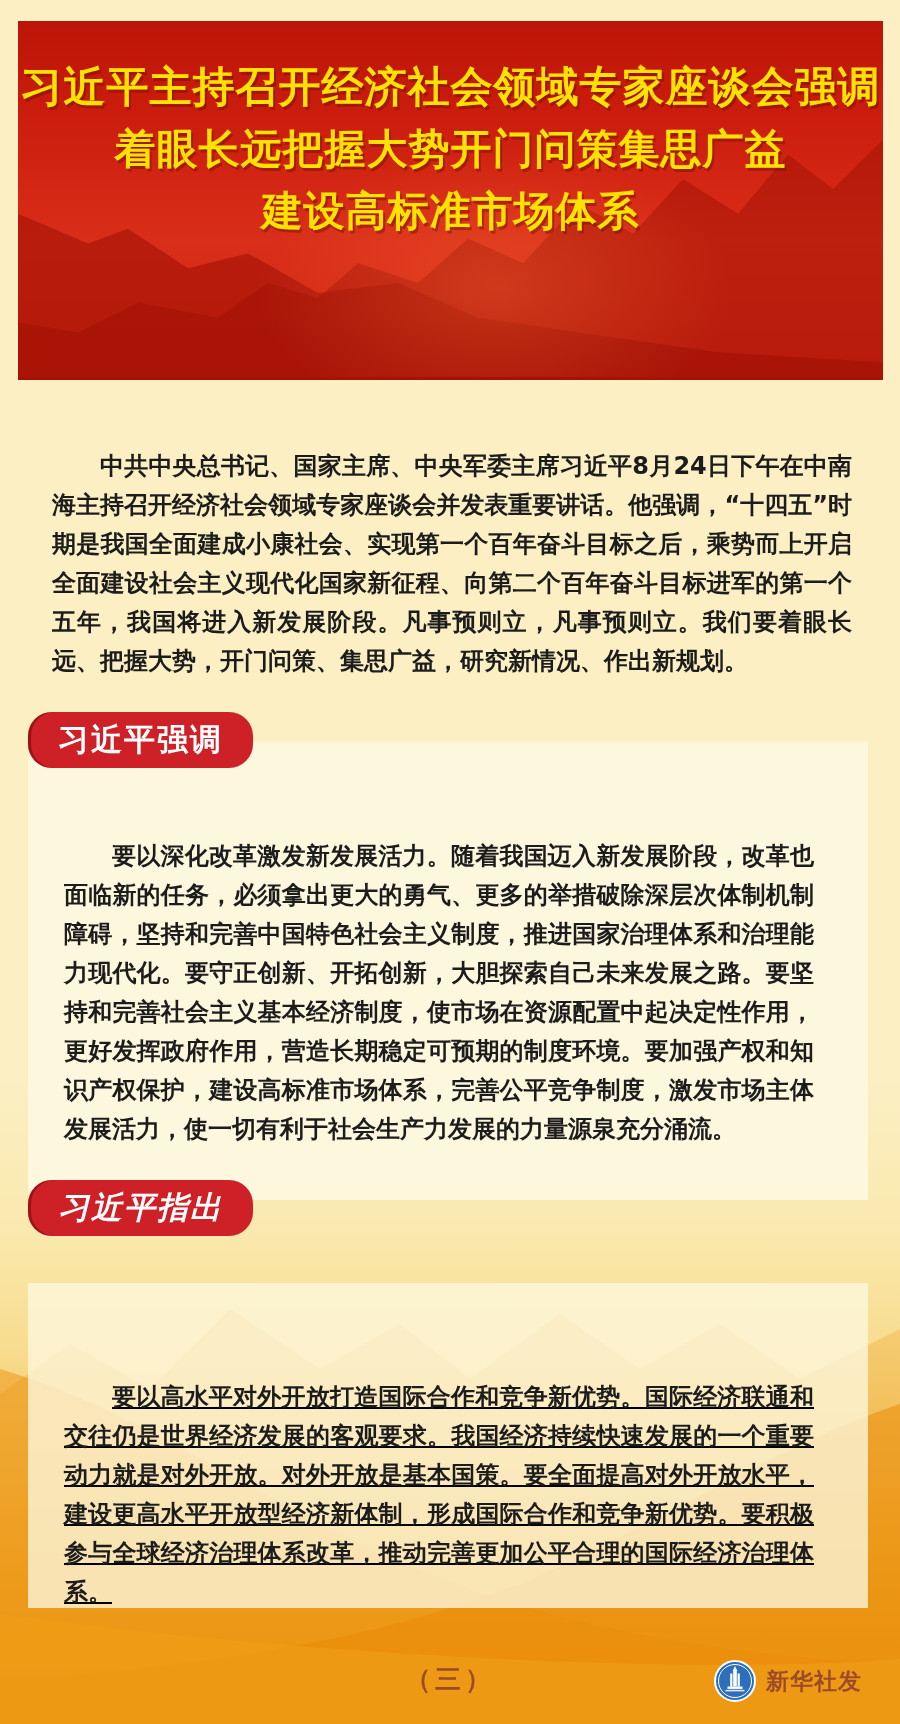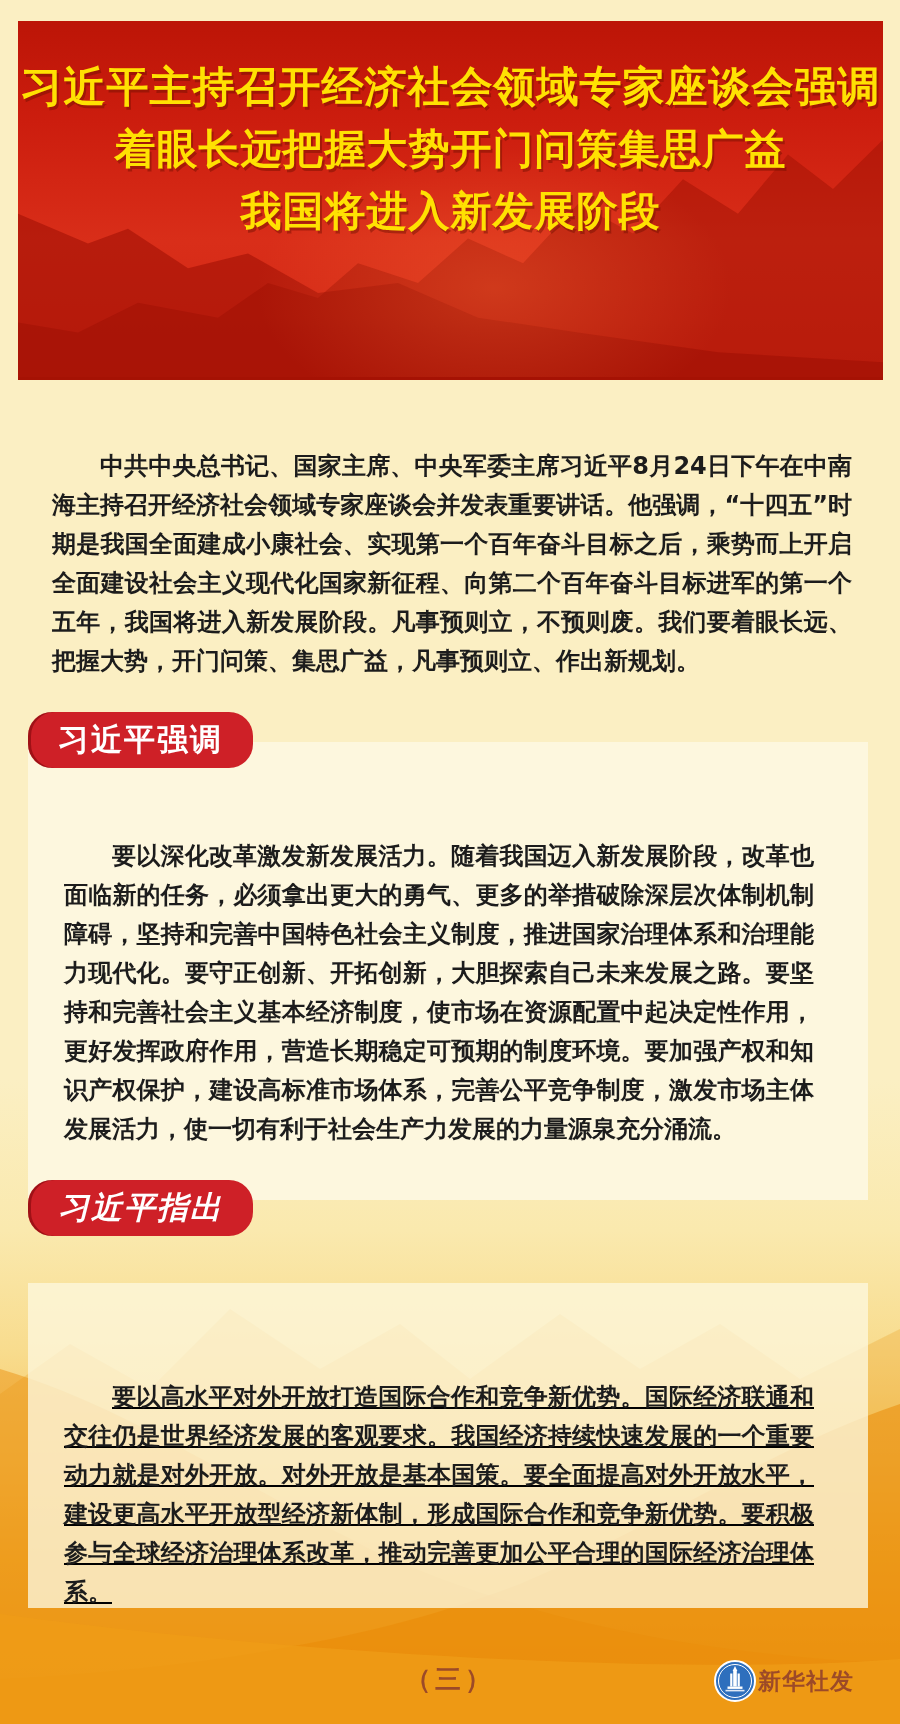--- a/index.html
+++ b/index.html
@@ -42,21 +42,21 @@
   .badge{position:absolute;left:28px;width:225px;height:56px;background:#ce2027;
          box-shadow:inset 3px 0 0 rgba(120,5,10,.55);
          display:flex;align-items:center;justify-content:center;z-index:3;border-radius:24px;}
   .badge.first{top:712px;}
   .badge.second{top:1180px;font-style:italic;}
   .badge-label{color:#ffffff;font-size:31px;font-weight:700;letter-spacing:2px;}
 
   
   .page-number{position:absolute;left:0;top:1662px;width:900px;text-align:center;
                font-size:26px;font-weight:600;color:#9c4a28;letter-spacing:4px;}
-  .credit{position:absolute;left:714px;top:1660px;display:flex;align-items:center;gap:2px;}
+  .credit{position:absolute;left:714px;top:1660px;display:flex;align-items:center;gap:10px;}
   .credit-logo{width:42px;height:42px;}
   .credit-text{font-size:23px;font-weight:600;color:#9c4a28;letter-spacing:1px;white-space:nowrap;}
 </style>
 </head>
 <body>
 
 <div class="page">
 
   <svg class="bottom-mountains" viewBox="0 0 900 580" preserveAspectRatio="none">
     <path fill="#e89a18" opacity="0.28" d="M0 250 L70 200 L150 245 L230 165 L320 225 L400 180 L470 235 L560 170 L640 225 L720 180 L800 235 L900 185 L900 580 L0 580 Z"></path>
@@ -67,25 +67,25 @@
 
   <div class="banner">
     <svg class="banner-mtns" viewBox="0 0 865 360" preserveAspectRatio="none">
       <path fill="#a01104" opacity="0.50" d="M865 120 L815 170 L770 135 L720 195 L665 160 L615 215 L560 185 L505 245 L450 220 L400 265 L340 245 L300 280 L250 265 L200 300 L120 285 L60 315 L0 305 L0 360 L865 360 Z"></path>
       <path fill="#9c0f03" opacity="0.55" d="M0 195 L70 225 L110 210 L170 250 L230 235 L300 275 L380 265 L460 300 L560 315 L700 335 L865 345 L865 360 L0 360 Z"></path>
     </svg>
     <div class="banner-glow"></div>
     <div class="banner-titles">
       <div class="title-line l1">习近平主持召开经济社会领域专家座谈会强调</div>
       <div class="title-line l2">着眼长远把握大势开门问策集思广益</div>
-      <div class="title-line l3">我国将进入新发展阶段</div>
+      <div class="title-line l3">建设高标准市场体系</div>
     </div>
   </div>
 
-  <p class="intro">中共中央总书记、国家主席、中央军委主席习近平8月24日下午在中南海主持召开经济社会领域专家座谈会并发表重要讲话。他强调，“十四五”时期是我国全面建成小康社会、实现第一个百年奋斗目标之后，乘势而上开启全面建设社会主义现代化国家新征程、向第二个百年奋斗目标进军的第一个五年，我国将进入新发展阶段。凡事预则立，不预则废。我们要着眼长远、把握大势，开门问策、集思广益，凡事预则立、作出新规划。</p>
+  <p class="intro">中共中央总书记、国家主席、中央军委主席习近平8月24日下午在中南海主持召开经济社会领域专家座谈会并发表重要讲话。他强调，“十四五”时期是我国全面建成小康社会、实现第一个百年奋斗目标之后，乘势而上开启全面建设社会主义现代化国家新征程、向第二个百年奋斗目标进军的第一个五年，我国将进入新发展阶段。凡事预则立，凡事预则立。我们要着眼长远、把握大势，开门问策、集思广益，研究新情况、作出新规划。</p>
 
   <div class="badge first">
     <span class="badge-label">习近平强调</span>
   </div>
   <div class="quote-box first">
     <p class="quote-text">要以深化改革激发新发展活力。随着我国迈入新发展阶段，改革也面临新的任务，必须拿出更大的勇气、更多的举措破除深层次体制机制障碍，坚持和完善中国特色社会主义制度，推进国家治理体系和治理能力现代化。要守正创新、开拓创新，大胆探索自己未来发展之路。要坚持和完善社会主义基本经济制度，使市场在资源配置中起决定性作用，更好发挥政府作用，营造长期稳定可预期的制度环境。要加强产权和知识产权保护，建设高标准市场体系，完善公平竞争制度，激发市场主体发展活力，使一切有利于社会生产力发展的力量源泉充分涌流。</p>
   </div>
 
   <div class="badge second">
     <span class="badge-label">习近平指出</span>

